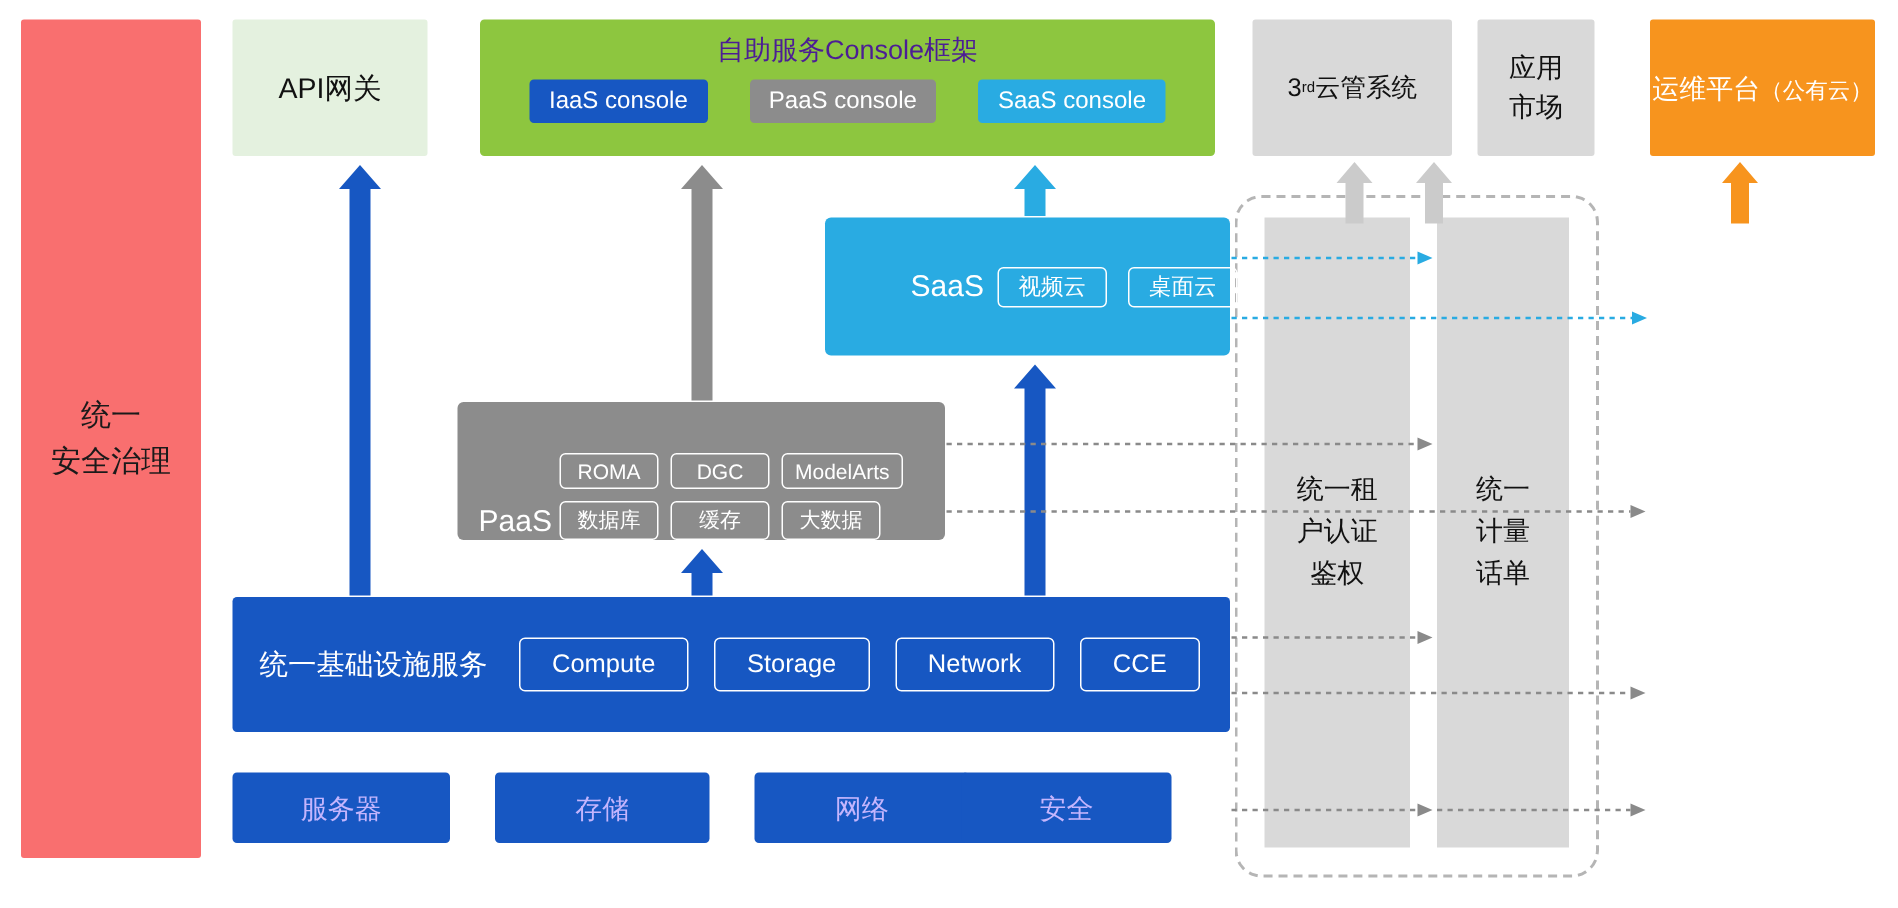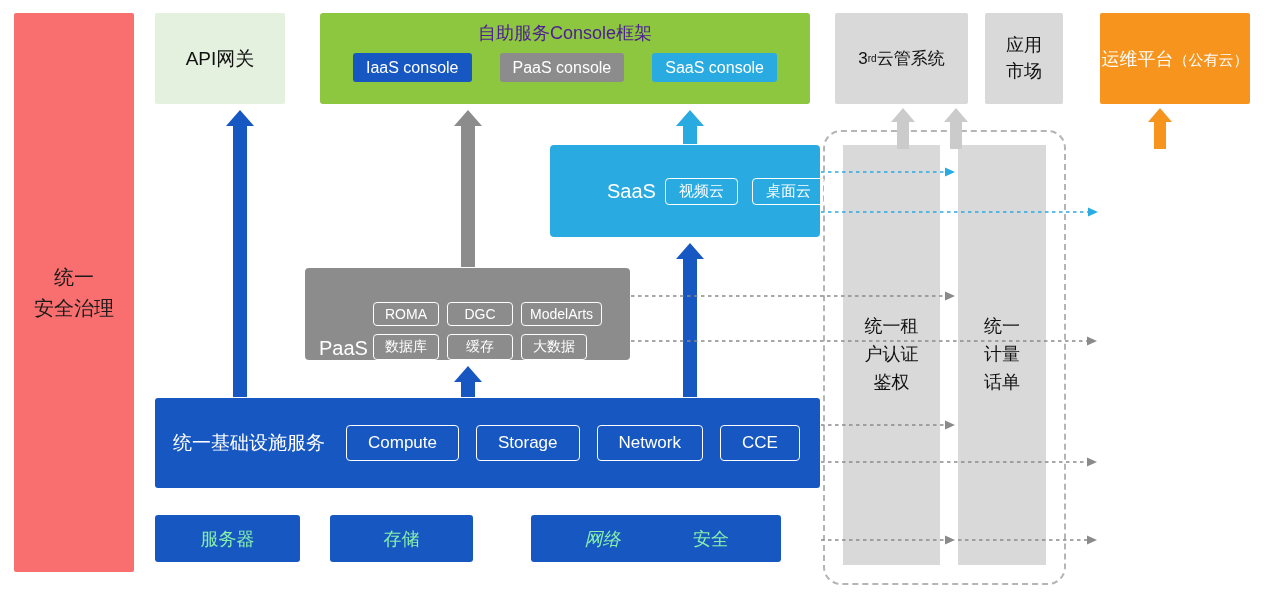--- a/index.html
+++ b/index.html
@@ -48,24 +48,24 @@
   .paas-box .wchip{font-size:14px;padding:3px 8px;min-width:48px;border-width:1px;}
   .paas-box .chip-row{gap:8px;}
   .paas-box .chip-col{gap:8px;}
 
   .infra-box{left:155px;top:398px;width:665px;height:90px;background:#1757C2;border-radius:3px;
     display:flex;align-items:center;box-sizing:border-box;padding:0 18px;gap:17px;}
   .infra-label{font-size:19px;color:#fff;white-space:nowrap;margin-right:4px;}
   .infra-chip{border:1.5px solid #fff;border-radius:4px;color:#fff;font-size:17px;height:34px;
     padding:0 21px;display:flex;align-items:center;justify-content:center;white-space:nowrap;}
 
-  .hw{top:515px;height:47px;background:#1757C2;border-radius:3px;color:#86efac;font-size:18px;}
+  .hw{top:515px;height:47px;background:#1757C2;border-radius:3px;color:#c4b5fd;font-size:18px;}
   .hw0{left:155px;width:145px;}
   .hw1{left:330px;width:143px;}
-  .hw2{left:531px;width:143px;font-style:italic;}
+  .hw2{left:503px;width:143px;}
   .hw3{left:641px;width:140px;}
 
   .dashed-frame{left:823px;top:130px;width:243px;height:455px;border:2px dashed #B5B5B5;
     border-radius:18px;box-sizing:border-box;}
   .auth-bar{left:843px;top:145px;width:97px;height:420px;background:#D9D9D9;
     font-size:18px;color:#111;line-height:1.55;}
   .metering-bar{left:958px;top:145px;width:88px;height:420px;background:#D9D9D9;
     font-size:18px;color:#111;line-height:1.55;}
   .monitor-bar{left:1100px;top:145px;width:150px;height:420px;background:#F7941E;
     color:#fff;font-size:19px;line-height:1.75;}

